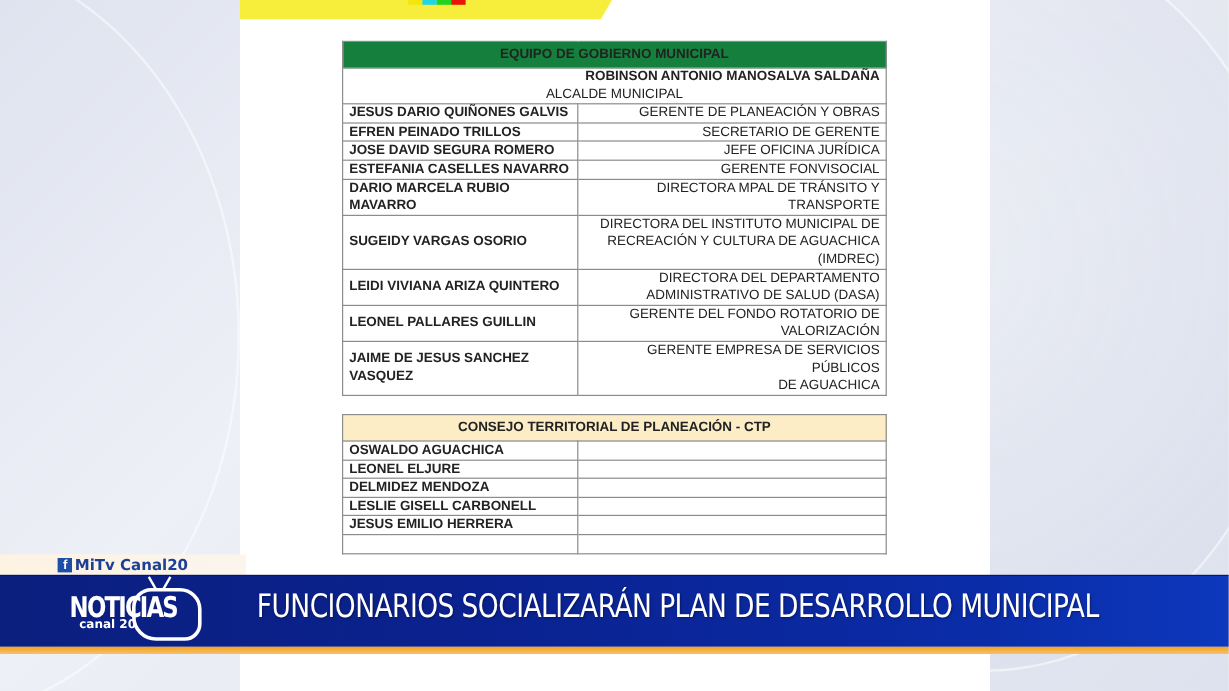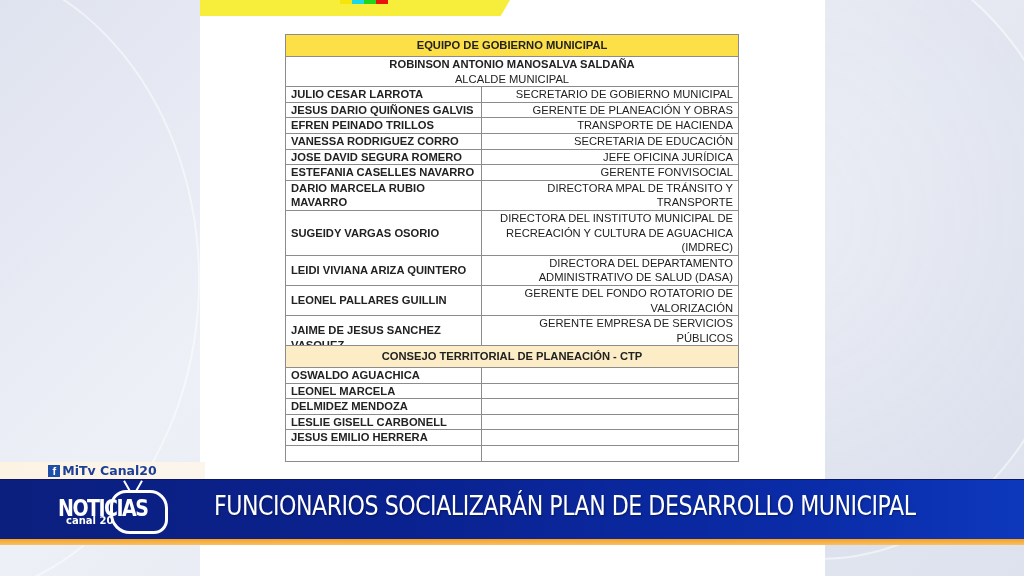--- a/index.html
+++ b/index.html
@@ -31,24 +31,24 @@
     }
     .color-blocks { position: absolute; left: 340px; top: 0; height: 4px; display: flex; }
     .color-blocks span { display: block; width: 12px; height: 4px; }
     table.t { position: absolute; border-collapse: collapse; font-size: 11.2px; color: #222; }
     table.t td { border: 1px solid #8c8c8c; padding: 0 5px; line-height: 14.6px; vertical-align: middle; }
     table.t td.name { font-weight: bold; width: 196px; }
     table.t td.role { text-align: right; width: 257px; }
     table.t td.head { font-weight: bold; text-align: center; height: 22px; }
     .t1 { left: 285px; top: 34px; }
     .t2 { left: 285px; top: 345px; }
-    .t1 .head { background: #fde047; margin-top: 36px; }
+    .t1 .head { background: #15803d; margin-top: 36px; }
     .t2 .head { background: #fdedc7; }
     .mayor { text-align: center; }
-    .mayor .mname { font-weight: bold; display: block; }
+    .mayor .mname { font-weight: bold; display: block; text-align: right; }
     .mayor .mrole { display: block; }
     .fb-strip {
       position: absolute; left: 0; top: 462px; width: 205px; height: 17px;
       background: linear-gradient(90deg, #fdf3e3, #fbf5ec);
       display: flex; align-items: center; justify-content: center; gap: 2px;
       color: #1d3f95; font-family: "DejaVu Sans", sans-serif; font-weight: bold; font-size: 12.5px;
     }
     .fb-icon {
       width: 12px; height: 12px; background: #1d4ea8; color: #fff; font-size: 11px;
       display: flex; align-items: flex-end; justify-content: center; line-height: 1;
@@ -106,35 +106,27 @@
   <tbody id="gov-body">
     <tr>
       <td class="head" colspan="2">EQUIPO DE GOBIERNO MUNICIPAL</td>
     </tr>
     <tr>
       <td class="mayor" colspan="2">
         <span class="mname">ROBINSON ANTONIO MANOSALVA SALDAÑA</span>
         <span class="mrole">ALCALDE MUNICIPAL</span>
       </td>
     </tr>
-  <tr>
-        <td class="name">JULIO CESAR LARROTA</td>
-        <td class="role">SECRETARIO DE GOBIERNO MUNICIPAL</td>
-      </tr>
       <tr>
         <td class="name">JESUS DARIO QUIÑONES GALVIS</td>
         <td class="role">GERENTE DE PLANEACIÓN Y OBRAS</td>
       </tr>
       <tr>
         <td class="name">EFREN PEINADO TRILLOS</td>
-        <td class="role">TRANSPORTE DE HACIENDA</td>
-      </tr>
-      <tr>
-        <td class="name">VANESSA RODRIGUEZ CORRO</td>
-        <td class="role">SECRETARIA DE EDUCACIÓN</td>
+        <td class="role">SECRETARIO DE GERENTE</td>
       </tr>
       <tr>
         <td class="name">JOSE DAVID SEGURA ROMERO</td>
         <td class="role">JEFE OFICINA JURÍDICA</td>
       </tr>
       <tr>
         <td class="name">ESTEFANIA CASELLES NAVARRO</td>
         <td class="role">GERENTE FONVISOCIAL</td>
       </tr>
       <tr>
@@ -179,21 +171,21 @@
 <table class="t t2">
   <tbody id="ctp-body">
     <tr>
       <td class="head" colspan="2">CONSEJO TERRITORIAL DE PLANEACIÓN - CTP</td>
     </tr>
       <tr>
         <td class="name">OSWALDO AGUACHICA</td>
         <td class="role"></td>
       </tr>
       <tr>
-        <td class="name">LEONEL MARCELA</td>
+        <td class="name">LEONEL ELJURE</td>
         <td class="role"></td>
       </tr>
       <tr>
         <td class="name">DELMIDEZ MENDOZA</td>
         <td class="role"></td>
       </tr>
       <tr>
         <td class="name">LESLIE GISELL CARBONELL</td>
         <td class="role"></td>
       </tr>

